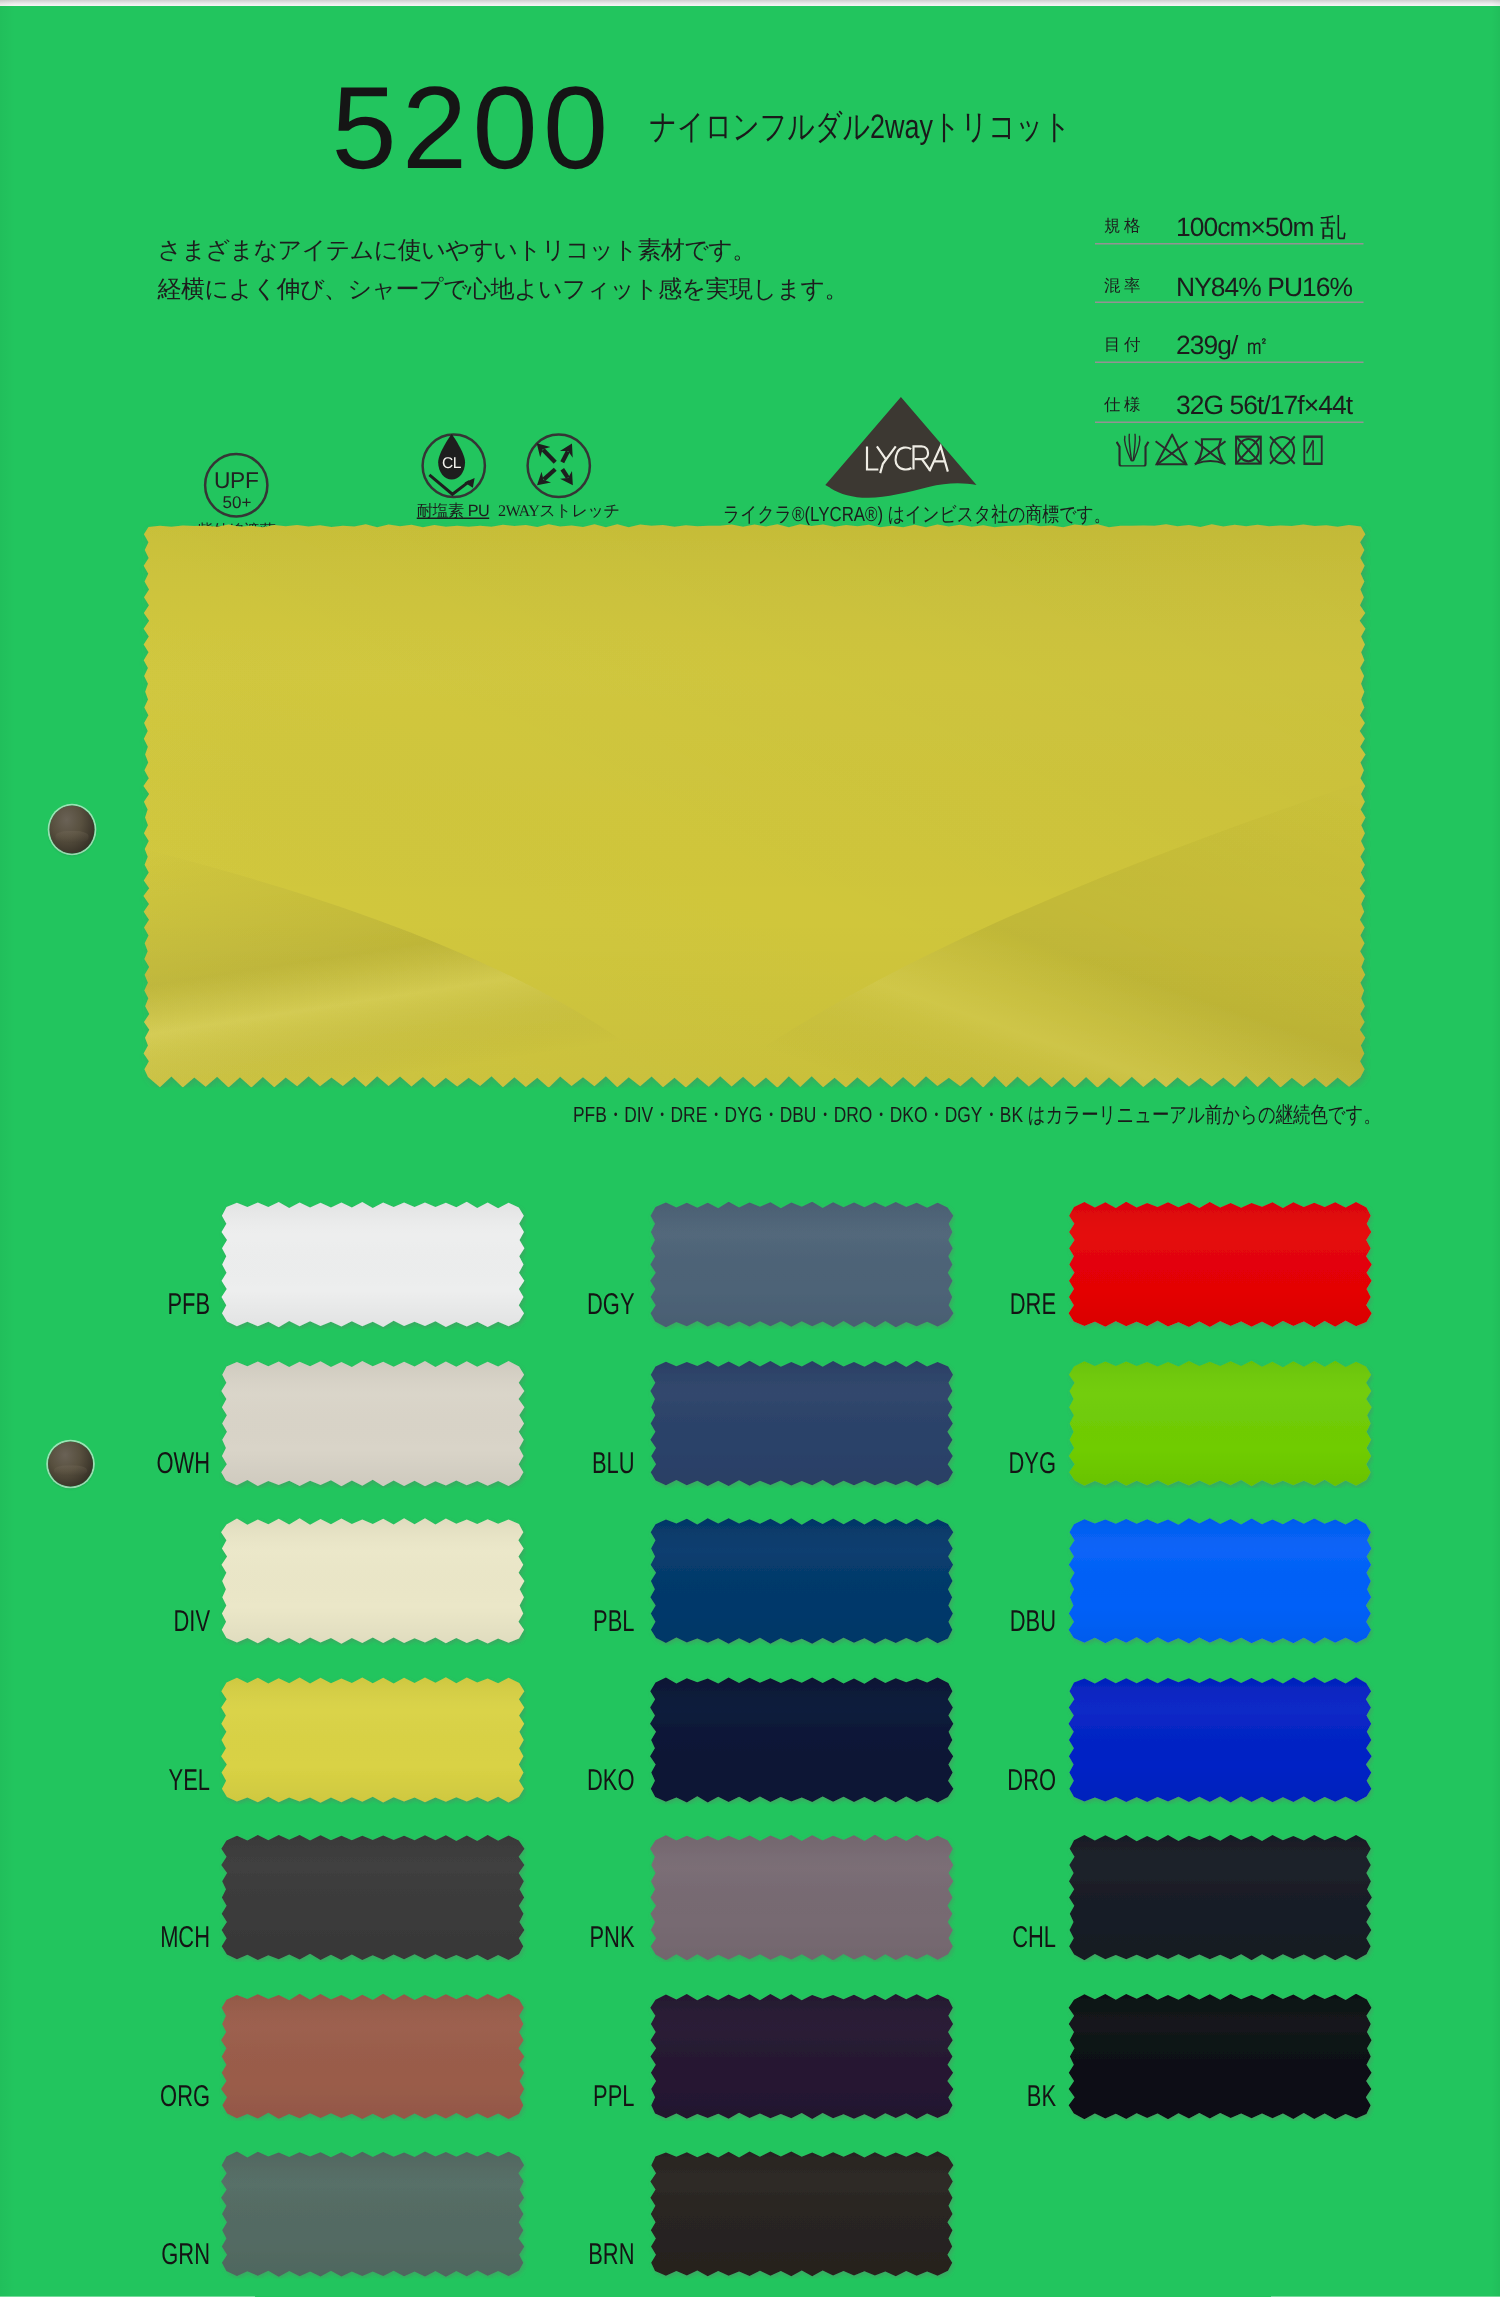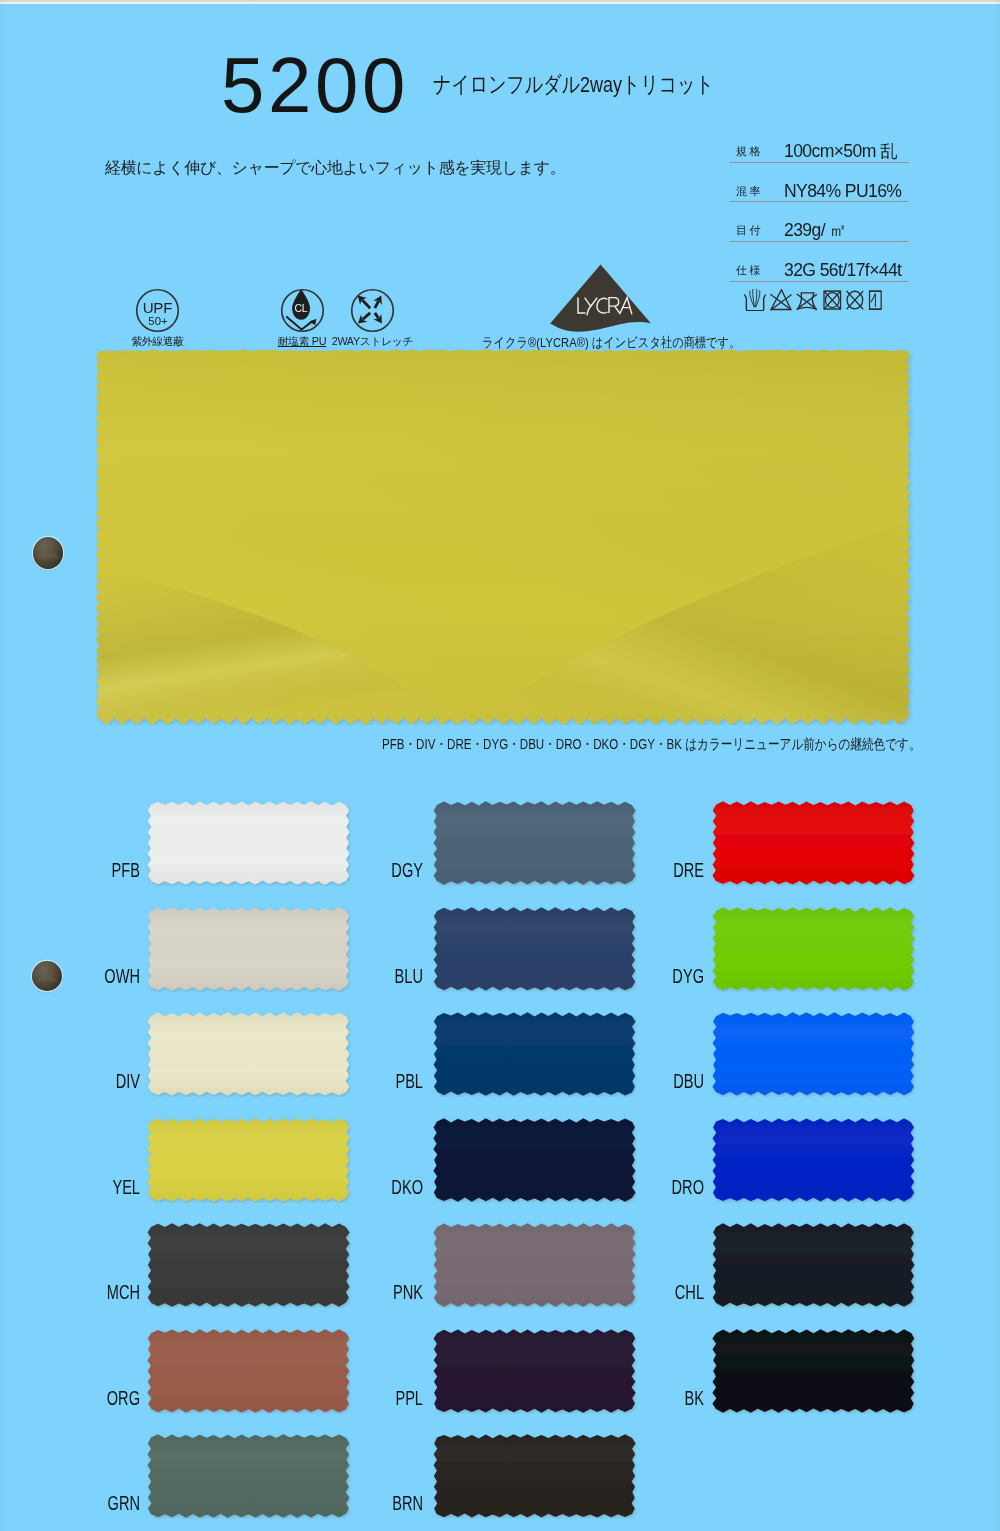--- a/index.html
+++ b/index.html
@@ -5,21 +5,21 @@
 <style>
   html,body{margin:0;padding:0;}
   body{
     width:1000px;height:1531px;overflow:hidden;position:relative;
     background:#ffffff;
     font-family:"Liberation Sans",sans-serif;
     color:#1c1c1c;
     -webkit-font-smoothing:antialiased;
   }
   .page{position:absolute;left:0;top:0;width:1000px;height:1531px;overflow:hidden;
-        background:#7dd3fc;}
+        background:#22c55e;}
 
   
   .paper-top-band{position:absolute;left:0;top:0;width:1000px;height:4px;
       background:linear-gradient(#cfcfcf,#e9e9e9 55%,#f7f7f5);}
   .paper-right-edge{position:absolute;right:0;top:0;width:6px;height:1531px;
       background:linear-gradient(to right,rgba(0,0,0,0),rgba(0,0,0,.035));}
   .paper-left-edge{position:absolute;left:0;top:0;width:10px;height:1531px;
       background:linear-gradient(to right,rgba(0,0,0,.03),rgba(0,0,0,0));}
 
   
@@ -86,20 +86,21 @@
   </svg>
 
   <div class="paper-top-band"></div>
   <div class="paper-left-edge"></div>
   <div class="paper-right-edge"></div>
 
   <div class="art-no">5200</div>
   <div class="prod-name">ナイロンフルダル2wayトリコット</div>
 
   <div class="desc">
+    <div>さまざまなアイテムに使いやすいトリコット素材です。</div>
     <div>経横によく伸び、シャープで心地よいフィット感を実現します。</div>
   </div>
 
   <div class="spec">
     <div class="spec-row">
       <span class="spec-label">規格</span>
       <span class="spec-value">100cm×50m 乱</span>
     </div>
     <div class="spec-row">
       <span class="spec-label">混率</span>
@@ -142,39 +143,39 @@
         <path d="M2.0 2.2 L22.0 21.8 M22.0 2.2 L2.0 21.8" fill="none" stroke="#2b2b2b" stroke-width="1.55"></path>
       </svg>
       <svg viewBox="0 0 24 24" width="16.2" height="22.2" preserveAspectRatio="none">
         <rect x="2.3" y="2.3" width="17.2" height="19.5" fill="none" stroke="#2b2b2b" stroke-width="1.8"></rect>
         <path d="M11.0 5.0 L11.0 19.4" fill="none" stroke="#2b2b2b" stroke-width="1.5"></path>
         <path d="M4.6 14.2 L11.0 5.0" fill="none" stroke="#2b2b2b" stroke-width="1.5"></path>
       </svg>
     </div>
 
   <div class="features">
-      <div class="feature" style="left: 97.5px; top: 287px; width: 120px;">
+      <div class="feature" style="left: 97.5px; top: 300px; width: 120px;">
         <svg class="circ" viewBox="0 0 48 48" width="48" height="48">
           <circle cx="24" cy="24" r="21.2" fill="none" stroke="#353535" stroke-width="1.7"></circle>
           <text x="24" y="26.2" text-anchor="middle" font-family="Liberation Sans,sans-serif" font-size="15.5" font-weight="400" fill="#222" letter-spacing="-0.2">UPF</text>
           <text x="24.5" y="39.2" text-anchor="middle" font-family="Liberation Sans,sans-serif" font-size="11.6" font-weight="400" fill="#222">50+</text>
         </svg>
         <div class="cap">紫外線遮蔽</div>
       </div>
       <div class="feature" style="left: 242px; top: 287px; width: 120px; text-decoration: underline;">
         <svg class="circ" viewBox="0 0 48 48" width="48" height="48">
           <circle cx="24" cy="24" r="21.2" fill="none" stroke="#353535" stroke-width="1.7"></circle>
           <path d="M7.4 30.2L23.1 43.4L34.6 34.6" fill="none" stroke="#1e1e1e" stroke-width="2.0"></path>
           <path d="M38.2 32.4L37.0 39.0L31.3 35.4Z" fill="#1e1e1e"></path>
           <path d="M22.6 2.4 C22.6 2.4 31.7 15.0 31.7 21.6 C31.7 28.4 27.6 33.4 22.6 33.4 C17.6 33.4 13.4 28.4 13.4 21.6 C13.4 15.0 22.6 2.4 22.6 2.4 Z" fill="#1e1e1e"></path>
           <text x="22.4" y="25.4" text-anchor="middle" font-family="Liberation Sans,sans-serif" font-size="10.6" letter-spacing="-0.3" fill="#f4f3ee">CL</text>
         </svg>
         <div class="cap">耐塩素 PU</div>
       </div>
-      <div class="feature" style="left: 312.5px; top: 287px; width: 120px;">
+      <div class="feature" style="left: 312.5px; top: 287px; width: 120px; font-family: Liberation Serif, serif;">
         <svg class="circ" viewBox="0 0 48 48" width="48" height="48">
           <circle cx="24" cy="24" r="21.2" fill="none" stroke="#353535" stroke-width="1.7"></circle>
           <path d="M21.60 21.60L13.33 13.14" stroke="#1e1e1e" stroke-width="2.9" stroke-linecap="butt"></path>
           <path d="M9.00 8.70L18.37 11.29L13.05 12.85L11.36 18.13Z" fill="#1e1e1e"></path>
           <path d="M26.40 21.60L30.16 14.31" stroke="#1e1e1e" stroke-width="2.9" stroke-linecap="butt"></path>
           <path d="M33.00 8.80L33.51 18.51L30.34 13.96L24.80 14.02Z" fill="#1e1e1e"></path>
           <path d="M21.60 26.40L13.86 33.21" stroke="#1e1e1e" stroke-width="2.9" stroke-linecap="butt"></path>
           <path d="M9.20 37.30L12.27 28.07L13.56 33.47L18.74 35.43Z" fill="#1e1e1e"></path>
           <path d="M26.40 26.40L30.16 32.04" stroke="#1e1e1e" stroke-width="2.9" stroke-linecap="butt"></path>
           <path d="M33.60 37.20L24.86 32.93L30.38 32.37L33.02 27.49Z" fill="#1e1e1e"></path>

